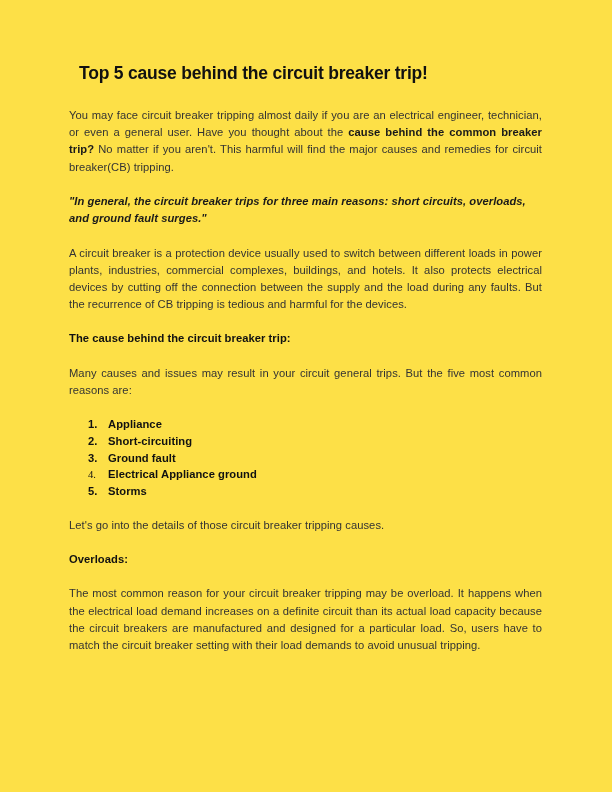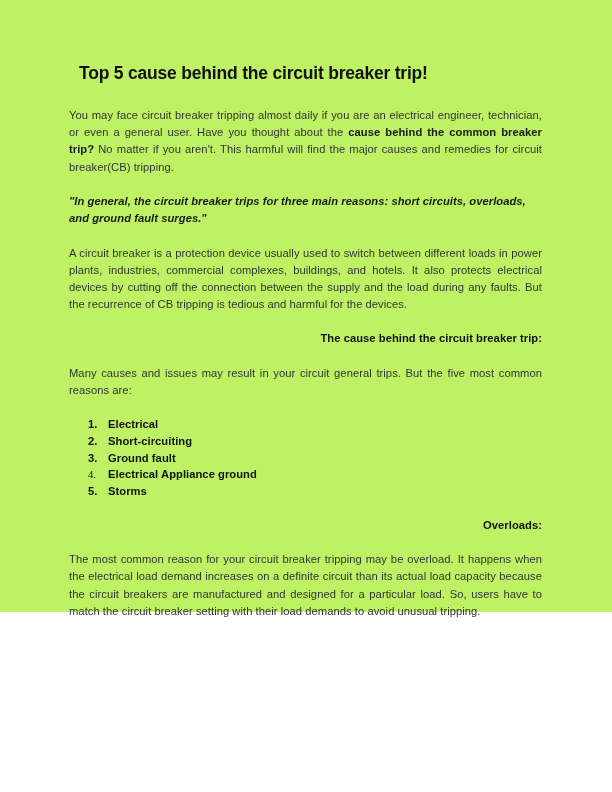--- a/index.html
+++ b/index.html
@@ -11,22 +11,22 @@
     height: 792px;
     background: #ffffff;
     font-family: "Liberation Sans", sans-serif;
     -webkit-font-smoothing: antialiased;
     overflow: hidden;
   }
 
   .page {
     position: relative;
     width: 612px;
-    height: 612px;
-    background: #bef264;
+    height: 792px;
+    background: #fde047;
     box-sizing: border-box;
   }
 
   .content {
     position: absolute;
     left: 69px;
     top: 62px;
     width: 473px;
   }
 
@@ -69,21 +69,21 @@
     margin: 0 0 17px 0;
     letter-spacing: 0.05px;
   }
 
   p.sub-heading {
     font-size: 11.2px;
     line-height: 17.2px;
     color: #111111;
     font-weight: bold;
     margin: 0 0 17px 0;
-    text-align: right;
+    text-align: left;
     letter-spacing: 0.05px;
   }
 
   ol.cause-list {
     margin: 0 0 17px 0;
     padding: 0;
     list-style: none;
     counter-reset: causes;
   }
 
@@ -132,39 +132,40 @@
 
     <p class="body-text">A circuit breaker is a protection device usually used to switch between different loads in power plants, industries, commercial complexes, buildings, and hotels. It also protects electrical devices by cutting off the connection between the supply and the load during any faults. But the recurrence of CB tripping is tedious and harmful for the devices.</p>
 
     <p class="sub-heading">The cause behind the circuit breaker trip:</p>
 
     <p class="body-text">Many causes and issues may result in your circuit general trips. But the five most common reasons are:</p>
 
     <ol class="cause-list">
       <li>
         <span class="marker">1.</span>
-        <span>Electrical</span>
+        <span>Appliance</span>
       </li>
       <li>
         <span class="marker">2.</span>
         <span>Short-circuiting</span>
       </li>
       <li>
         <span class="marker">3.</span>
         <span>Ground fault</span>
       </li>
       <li class="alt-marker">
         <span class="marker">4.</span>
         <span>Electrical Appliance ground</span>
       </li>
       <li>
         <span class="marker">5.</span>
         <span>Storms</span>
       </li>
     </ol>
 
+    <p class="body-text">Let's go into the details of those circuit breaker tripping causes.</p>
 
     <p class="sub-heading">Overloads:</p>
 
     <p class="body-text">The most common reason for your circuit breaker tripping may be overload. It happens when the electrical load demand increases on a definite circuit than its actual load capacity because the circuit breakers are manufactured and designed for a particular load. So, users have to match the circuit breaker setting with their load demands to avoid unusual tripping.</p>
 
   </div>
 </div>
 
 </body></html>

